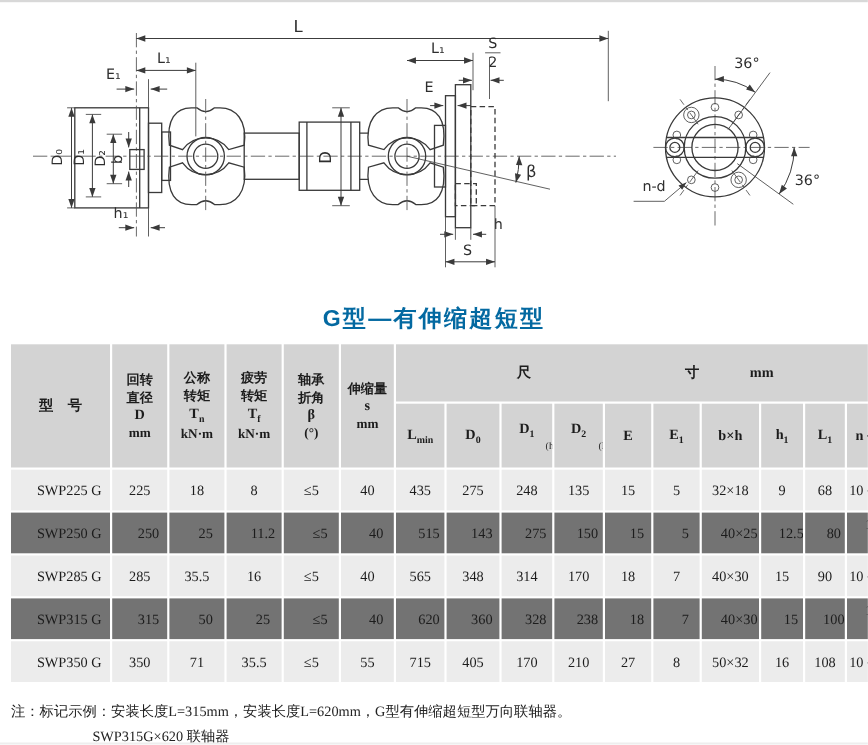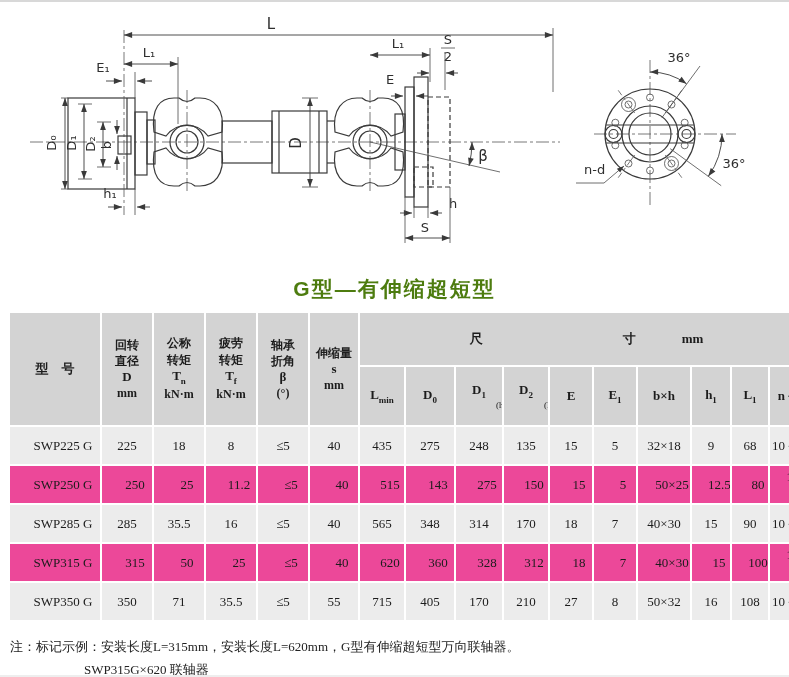--- a/index.html
+++ b/index.html
@@ -9,38 +9,38 @@
   .drawing{display:block;}
   .dlab{font-family:"DejaVu Sans", sans-serif;font-size:13px;fill:#2e2e2e;}
   .dlab-lg{font-family:"DejaVu Sans", sans-serif;font-size:15px;fill:#2e2e2e;}
   .ol{stroke:#3a3a3a;stroke-width:1.2;fill:none;}
   .thin{stroke:#4a4a4a;stroke-width:0.8;fill:none;}
   .dash{stroke-dasharray:5 3;}
   .cl{stroke:#555;stroke-width:0.8;fill:none;stroke-dasharray:13 3 3 3;}
   .dim{stroke:#3a3a3a;stroke-width:0.9;fill:none;}
 
   .title{margin-top:5px;text-align:center;font-family:"Liberation Sans", sans-serif;
-         font-weight:bold;font-size:21px;letter-spacing:2px;color:#4d7c0f;}
+         font-weight:bold;font-size:21px;letter-spacing:2px;color:#0369a1;}
 
   table.spec{margin:8px 0 0 8px;border-collapse:separate;border-spacing:2px;table-layout:fixed;width:773px;}
   table.spec th, table.spec td{background:#d3d3d3;text-align:center;vertical-align:middle;
         padding:0;font-weight:normal;overflow:hidden;}
   .hcn{font-size:12px;font-weight:bold;white-space:pre-line;line-height:1.35;font-family:"Liberation Serif", serif;}
   .hsym{font-size:13px;font-weight:bold;line-height:1.3;}
   .hunit{font-size:12px;font-weight:bold;line-height:1.3;}
   th.tall{height:112px;}
   th.sizehead{height:52px;}
   .sizeflex{display:flex;justify-content:center;align-items:center;font-size:13px;font-weight:bold;}
   .sizeflex .g1{margin-right:140px;} .sizeflex .g2{margin-right:46px;}
   tr.subrow th{height:58px;font-size:13px;font-weight:bold;}
   .note-sm{font-size:9px;font-weight:normal;line-height:1;margin-top:2px;margin-left:40px;}
   tbody td{height:37px;font-size:13px;}
   tbody td.model{text-align:center;padding-left:16px;font-size:13px;}
   tbody tr.odd td{background:#ececec;}
-  tbody tr.even td{background:#ec4899;padding-left:16px;}
+  tbody tr.even td{background:#737373;padding-left:16px;}
   sub{font-size:9px;}
 
   .note{margin:14px 0 0 10px;font-size:13px;line-height:1.75;color:#222;}
   .note .l2{margin-left:74px;}
 </style>
 </head>
 <body>
 
 <div class="page">
 
@@ -320,21 +320,21 @@
           <td>25</td>
           <td>11.2</td>
           <td>≤5</td>
           <td>40</td>
           <td>515</td>
           <td>143</td>
           <td>275</td>
           <td>150</td>
           <td>15</td>
           <td>5</td>
-          <td>50×25</td>
+          <td>40×25</td>
           <td>12.5</td>
           <td>80</td>
           <td>10－17</td>
         </tr>
         <tr class="odd">
           <td class="model">SWP285 G</td>
           <td>285</td>
           <td>35.5</td>
           <td>16</td>
           <td>≤5</td>
@@ -353,21 +353,21 @@
         <tr class="even">
           <td class="model">SWP315 G</td>
           <td>315</td>
           <td>50</td>
           <td>25</td>
           <td>≤5</td>
           <td>40</td>
           <td>620</td>
           <td>360</td>
           <td>328</td>
-          <td>312</td>
+          <td>238</td>
           <td>18</td>
           <td>7</td>
           <td>40×30</td>
           <td>15</td>
           <td>100</td>
           <td>10－19</td>
         </tr>
         <tr class="odd">
           <td class="model">SWP350 G</td>
           <td>350</td>

